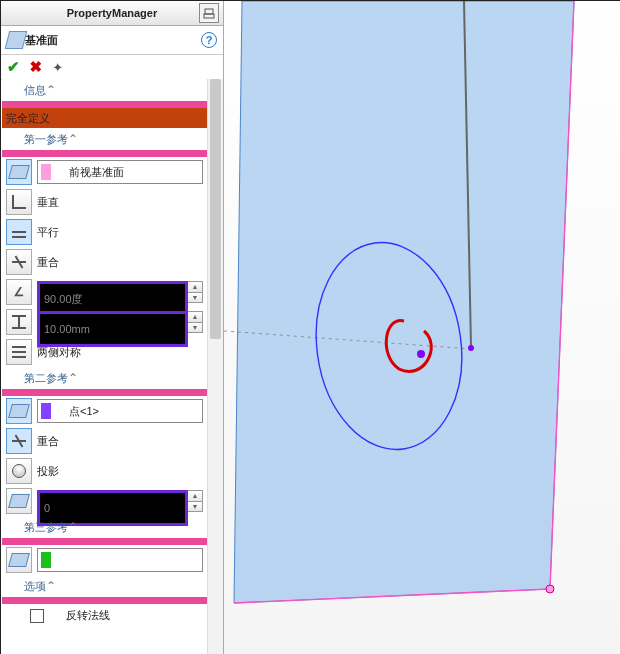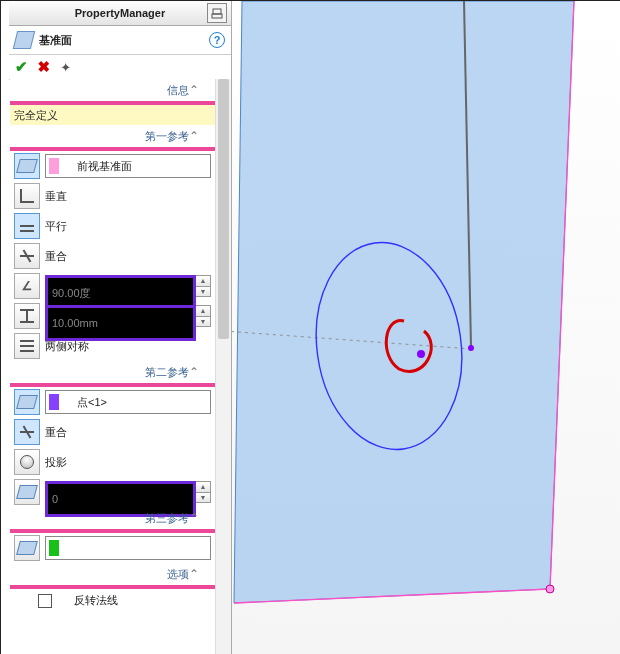--- a/index.html
+++ b/index.html
@@ -1,33 +1,33 @@
 <!DOCTYPE html>
 <html><head>
 <meta charset="utf-8">
 <style>
 html,body{margin:0;padding:0;font-family:"Microsoft YaHei",sans-serif;font-size:11px;color:#222;background:#fff}
 body{width:620px;height:654px;overflow:hidden;position:relative;border:1px solid #222}
-.pm{position:absolute;left:8px;top:0;width:222px;height:654px;background:#fff;border-right:1px solid #aaa}
+.pm{position:absolute;left:0;top:0;width:222px;height:654px;background:#fff;border-right:1px solid #aaa}
 .pm-head{height:24px;background:linear-gradient(#fdfdfd,#e4e4e4);border-bottom:1px solid #aaa;display:flex;align-items:center;justify-content:center;font-weight:bold;position:relative}
 .pm-head .pin{position:absolute;right:4px;top:2px;width:18px;height:18px;border:1px solid #888;background:#f4f4f4;display:flex;align-items:center;justify-content:center}
-.pm-title{height:28px;display:flex;align-items:center;border-bottom:1px solid #ccc;padding:0 6px;gap:6px;position:relative}
+.pm-title{height:28px;display:flex;align-items:center;border-bottom:1px solid #ccc;padding:0 6px;position:relative}
 .pm-title .icon{width:16px;height:16px;background:#bcd3ee;border:1px solid #6a93c6;transform:skewX(-14deg)}
 .pm-title .help{position:absolute;right:6px;top:6px;width:14px;height:14px;border:1.5px solid #1e7fd6;border-radius:50%;color:#1e7fd6;display:flex;align-items:center;justify-content:center;font-weight:bold}
 .pm-actions{height:24px;display:flex;align-items:center;gap:10px;padding:0 6px;border-bottom:1px solid #ccc}
 .pm-actions .ok{color:#1a9c1a;font-size:15px;font-weight:bold}
 .pm-actions .cancel{color:#d30000;font-size:15px;font-weight:bold}
 .pm-actions .pin2{color:#555;font-size:13px}
 .scroll{position:absolute;left:0;right:0;top:78px;bottom:0;overflow:hidden}
 .track{position:absolute;right:0;top:0;bottom:0;width:15px;background:#f2f2f2;border-left:1px solid #ddd}
 .thumb{position:absolute;left:2px;right:2px;top:0;height:260px;background:#c9c9c9;border-radius:2px}
 .content{position:absolute;left:1px;right:16px;top:0;bottom:0}
-.sect-head{height:22px;background:#fff;border-bottom:4px solid #ec4899;display:flex;align-items:center;justify-content:flex-end;padding:0 16px;color:#365f8e}
+.sect-head{height:22px;background:#fff;border-bottom:7px solid #ec4899;display:flex;align-items:center;justify-content:flex-start;padding:0 22px;color:#365f8e}
 .sect-head .chev{color:#777;font-size:12px}
-.status{height:20px;background:#fef9c3;display:flex;align-items:center;padding:0 4px}
+.status{height:20px;background:#c2410c;display:flex;align-items:center;padding:0 4px}
 .row{height:30px;display:flex;align-items:center;padding:0 4px;gap:5px}
 .icon-btn{width:24px;height:24px;background:linear-gradient(#fff,#e8e8e8);border:1px solid #aaa;display:flex;align-items:center;justify-content:center;flex:none}
 .icon-btn.sel{background:#cfe6ff;border-color:#5a98d8}
 .field{flex:1;height:22px;border:1px solid #888;background:#fff;display:flex;align-items:center;padding:0 3px;gap:18px}
 .swatch{width:10px;height:16px;flex:none}
 .swatch.pink{background:#ff9edc}
 .swatch.purple{background:#8640ff}
 .swatch.green{background:#18c018}
 .spn{flex:1;height:22px;display:flex}
 .spn .in{flex:1;border:3px solid #6d28d9;background:#000000;color:#888;padding:15px 4px;display:flex;align-items:center}

